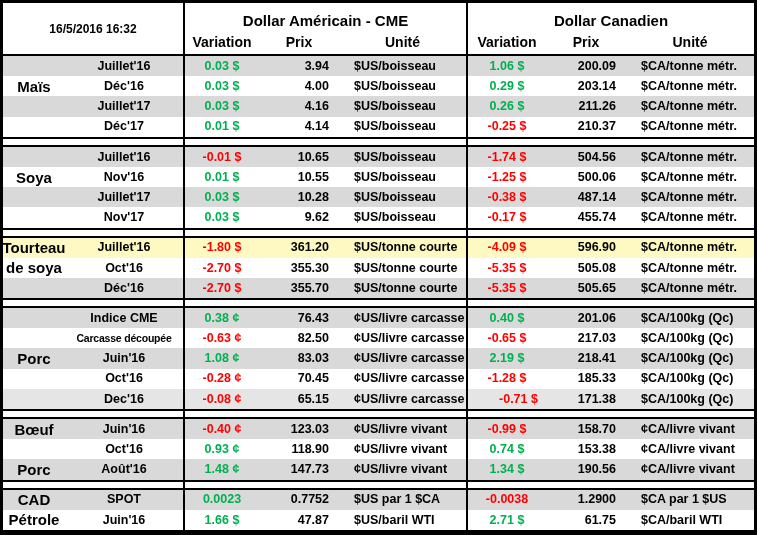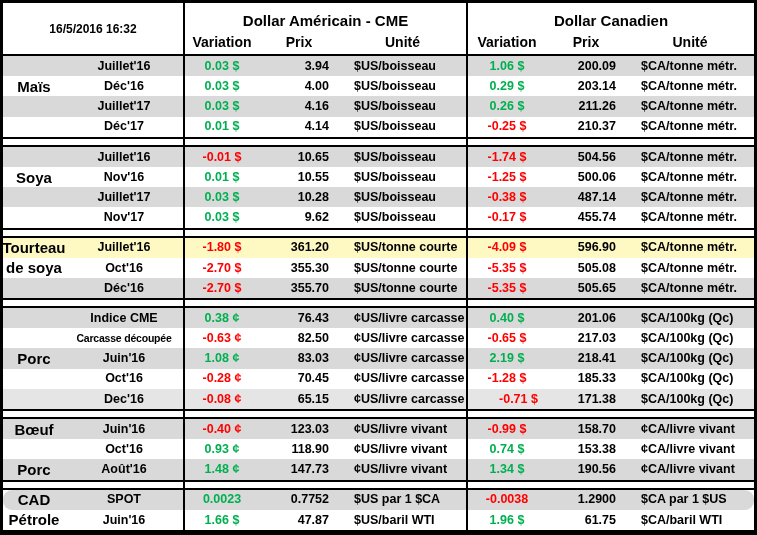--- a/index.html
+++ b/index.html
@@ -280,35 +280,35 @@
     <div class="cell c-var sep pos" style="color: rgb(0, 176, 80);">1.34 $</div>
     <div class="cell c-prix">190.56</div>
     <div class="cell c-unit">¢CA/livre vivant</div>
   </div>
       </div>
       <div class="spacer">
         <i class="v1"></i>
         <i class="v2"></i>
       </div>
       <div class="section">
-        <div class="row shaded" style="background: rgb(217, 217, 217); border-radius: 9px;">
+        <div class="row shaded" style="background: rgb(217, 217, 217);">
     <div class="cell c-label">CAD</div>
     <div class="cell c-month">SPOT</div>
     <div class="cell c-var sep pos" style="color: rgb(0, 176, 80);">0.0023</div>
     <div class="cell c-prix">0.7752</div>
     <div class="cell c-unit">$US par 1 $CA</div>
     <div class="cell c-var sep neg" style="color: rgb(255, 0, 0);">-0.0038</div>
     <div class="cell c-prix">1.2900</div>
     <div class="cell c-unit">$CA par 1 $US</div>
   </div>
         <div class="row">
     <div class="cell c-label">Pétrole</div>
     <div class="cell c-month">Juin'16</div>
     <div class="cell c-var sep pos" style="color: rgb(0, 176, 80);">1.66 $</div>
     <div class="cell c-prix">47.87</div>
     <div class="cell c-unit">$US/baril WTI</div>
-    <div class="cell c-var sep pos" style="color: rgb(0, 176, 80);">1.96 $</div>
+    <div class="cell c-var sep pos" style="color: rgb(0, 176, 80);">2.71 $</div>
     <div class="cell c-prix">61.75</div>
     <div class="cell c-unit">$CA/baril WTI</div>
   </div>
       </div>
     </div>
 </div>
 
 </body></html>

